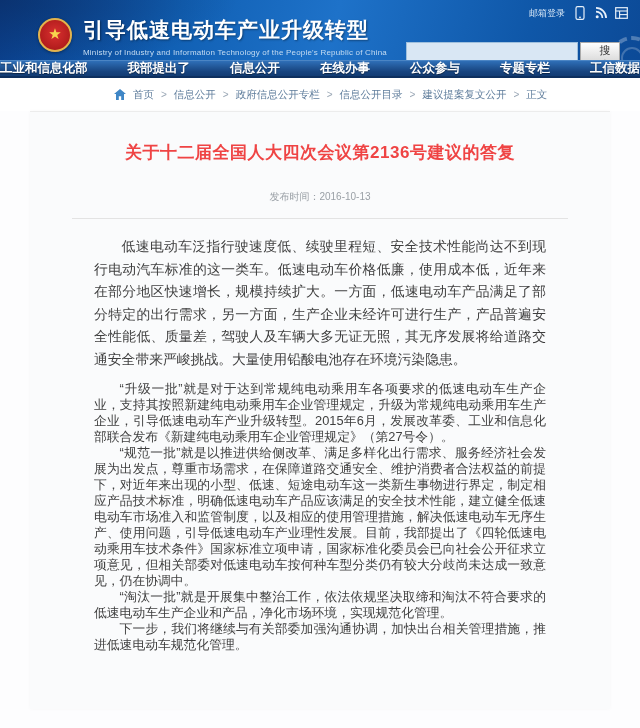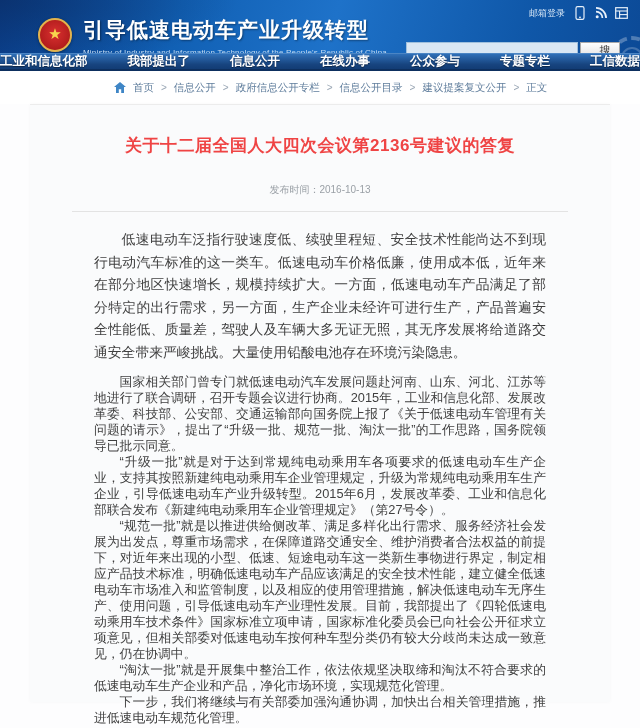--- a/index.html
+++ b/index.html
@@ -5,21 +5,21 @@
   * { margin:0; padding:0; box-sizing:border-box; }
   html,body { width:640px; }
   body {
     font-family:"Liberation Sans","DejaVu Sans",sans-serif;
     background:#fdfdfe;
   }
   .page { width:640px; height:728px; overflow:hidden; position:relative; background:#fdfdfe; }
 
   
   .header {
-    position:relative; height:53px; overflow:hidden;
+    position:relative; height:60px; overflow:hidden;
     background:linear-gradient(105deg,#0a3f8c 0%,#1160b4 28%,#1e72c9 52%,#0f57a8 82%,#0c4a97 100%);
   }
   .header::before{
     content:""; position:absolute; left:0; top:0; width:240px; height:70px;
     background:radial-gradient(ellipse at 0% 0%, rgba(10,40,90,.55), rgba(10,40,90,0) 70%);
   }
   .util { position:absolute; top:6px; right:12px; display:flex; align-items:center; gap:8px; z-index:3; }
   .util-label { color:#d9e8f7; font-size:9px; cursor:pointer; }
   .uicon { display:inline-flex; width:13px; height:14px; align-items:center; justify-content:center; cursor:pointer; }
   .uicon svg { display:block; }
@@ -167,21 +167,20 @@
     <span class="crumb-sep">&gt;</span>
     <span class="crumb-last">正文</span>
   </div>
 
   <div class="content">
     <div class="article-title">关于十二届全国人大四次会议第2136号建议的答复</div>
     <div class="publish">发布时间：2016-10-13</div>
     <div class="divider"></div>
     <div class="body-text">
       <p class="loose">低速电动车泛指行驶速度低、续驶里程短、安全技术性能尚达不到现行电动汽车标准的这一类车。低速电动车价格低廉，使用成本低，近年来在部分地区快速增长，规模持续扩大。一方面，低速电动车产品满足了部分特定的出行需求，另一方面，生产企业未经许可进行生产，产品普遍安全性能低、质量差，驾驶人及车辆大多无证无照，其无序发展将给道路交通安全带来严峻挑战。大量使用铅酸电池存在环境污染隐患。</p>
-      <p class="dense">国家相关部门曾专门就低速电动汽车发展问题赴河南、山东、河北、江苏等地进行了联合调研，召开专题会议进行协商。2015年，工业和信息化部、发展改革委、科技部、公安部、交通运输部向国务院上报了《关于低速电动车管理有关问题的请示》，提出了“升级一批、规范一批、淘汰一批”的工作思路，国务院领导已批示同意。</p>
       <p class="dense">“升级一批”就是对于达到常规纯电动乘用车各项要求的低速电动车生产企业，支持其按照新建纯电动乘用车企业管理规定，升级为常规纯电动乘用车生产企业，引导低速电动车产业升级转型。2015年6月，发展改革委、工业和信息化部联合发布《新建纯电动乘用车企业管理规定》（第27号令）。</p>
       <p class="dense">“规范一批”就是以推进供给侧改革、满足多样化出行需求、服务经济社会发展为出发点，尊重市场需求，在保障道路交通安全、维护消费者合法权益的前提下，对近年来出现的小型、低速、短途电动车这一类新生事物进行界定，制定相应产品技术标准，明确低速电动车产品应该满足的安全技术性能，建立健全低速电动车市场准入和监管制度，以及相应的使用管理措施，解决低速电动车无序生产、使用问题，引导低速电动车产业理性发展。目前，我部提出了《四轮低速电动乘用车技术条件》国家标准立项申请，国家标准化委员会已向社会公开征求立项意见，但相关部委对低速电动车按何种车型分类仍有较大分歧尚未达成一致意见，仍在协调中。</p>
       <p class="dense">“淘汰一批”就是开展集中整治工作，依法依规坚决取缔和淘汰不符合要求的低速电动车生产企业和产品，净化市场环境，实现规范化管理。</p>
       <p class="dense">下一步，我们将继续与有关部委加强沟通协调，加快出台相关管理措施，推进低速电动车规范化管理。</p>
     </div>
   </div>
 
 </div>
 
 </body></html>

